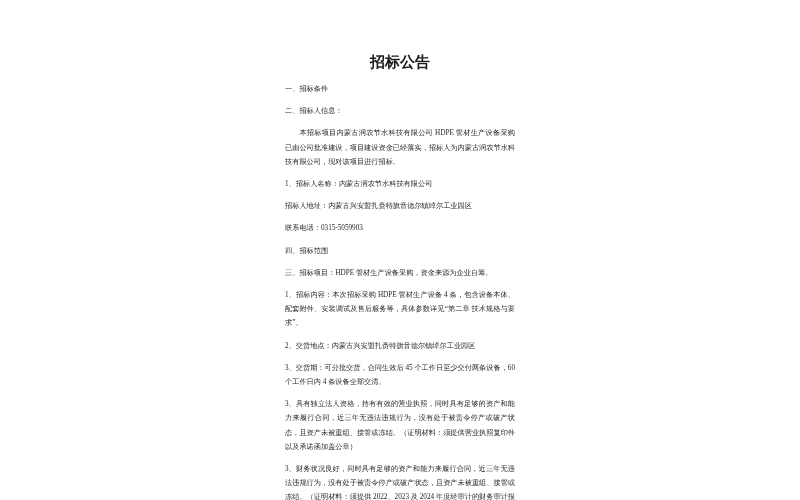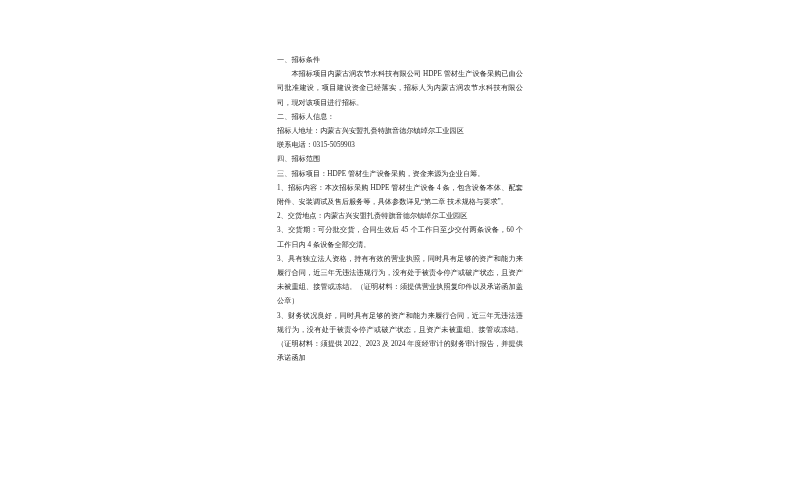--- a/index.html
+++ b/index.html
@@ -30,36 +30,38 @@
   }
   .body-text {
     font-family: "Liberation Serif", "DejaVu Serif", serif;
     font-size: 7.2px;
     line-height: 14.2px;
     text-align: justify;
     text-justify: inter-ideograph;
     color: #262626;
   }
   .para {
-    margin: 0;
+    margin: 8px;
     padding: 0;
   }
   .para.indent {
     text-indent: 14.4px;
   }
 </style>
 </head>
 <body>
 
 <div class="canvas" style="background: rgb(255, 255, 255);">
   <div class="doc">
+    <h1 class="title" style="color: rgb(28, 28, 28);">招标公告</h1>
     <div class="body-text" id="doc-body" style="color: rgb(38, 38, 38);">
         <p class="para">一、招标条件</p>
+        <p class="para">二、招标人信息：</p>
         <p class="para indent">本招标项目内蒙古润农节水科技有限公司 HDPE 管材生产设备采购已由公司批准建设，项目建设资金已经落实，招标人为内蒙古润农节水科技有限公司，现对该项目进行招标。</p>
-        <p class="para">二、招标人信息：</p>
+        <p class="para">1、招标人名称：内蒙古润农节水科技有限公司</p>
         <p class="para">招标人地址：内蒙古兴安盟扎赉特旗音德尔镇绰尔工业园区</p>
         <p class="para">联系电话：0315-5059903</p>
         <p class="para">四、招标范围</p>
         <p class="para">三、招标项目：HDPE 管材生产设备采购，资金来源为企业自筹。</p>
         <p class="para">1、招标内容：本次招标采购 HDPE 管材生产设备 4 条，包含设备本体、配套附件、安装调试及售后服务等，具体参数详见“第二章 技术规格与要求”。</p>
         <p class="para">2、交货地点：内蒙古兴安盟扎赉特旗音德尔镇绰尔工业园区</p>
         <p class="para">3、交货期：可分批交货，合同生效后 45 个工作日至少交付两条设备，60 个工作日内 4 条设备全部交清。</p>
         <p class="para">3、具有独立法人资格，持有有效的营业执照，同时具有足够的资产和能力来履行合同，近三年无违法违规行为，没有处于被责令停产或破产状态，且资产未被重组、接管或冻结。（证明材料：须提供营业执照复印件以及承诺函加盖公章）</p>
         <p class="para">3、财务状况良好，同时具有足够的资产和能力来履行合同，近三年无违法违规行为，没有处于被责令停产或破产状态，且资产未被重组、接管或冻结。（证明材料：须提供 2022、2023 及 2024 年度经审计的财务审计报告，并提供承诺函加</p>
       </div>

